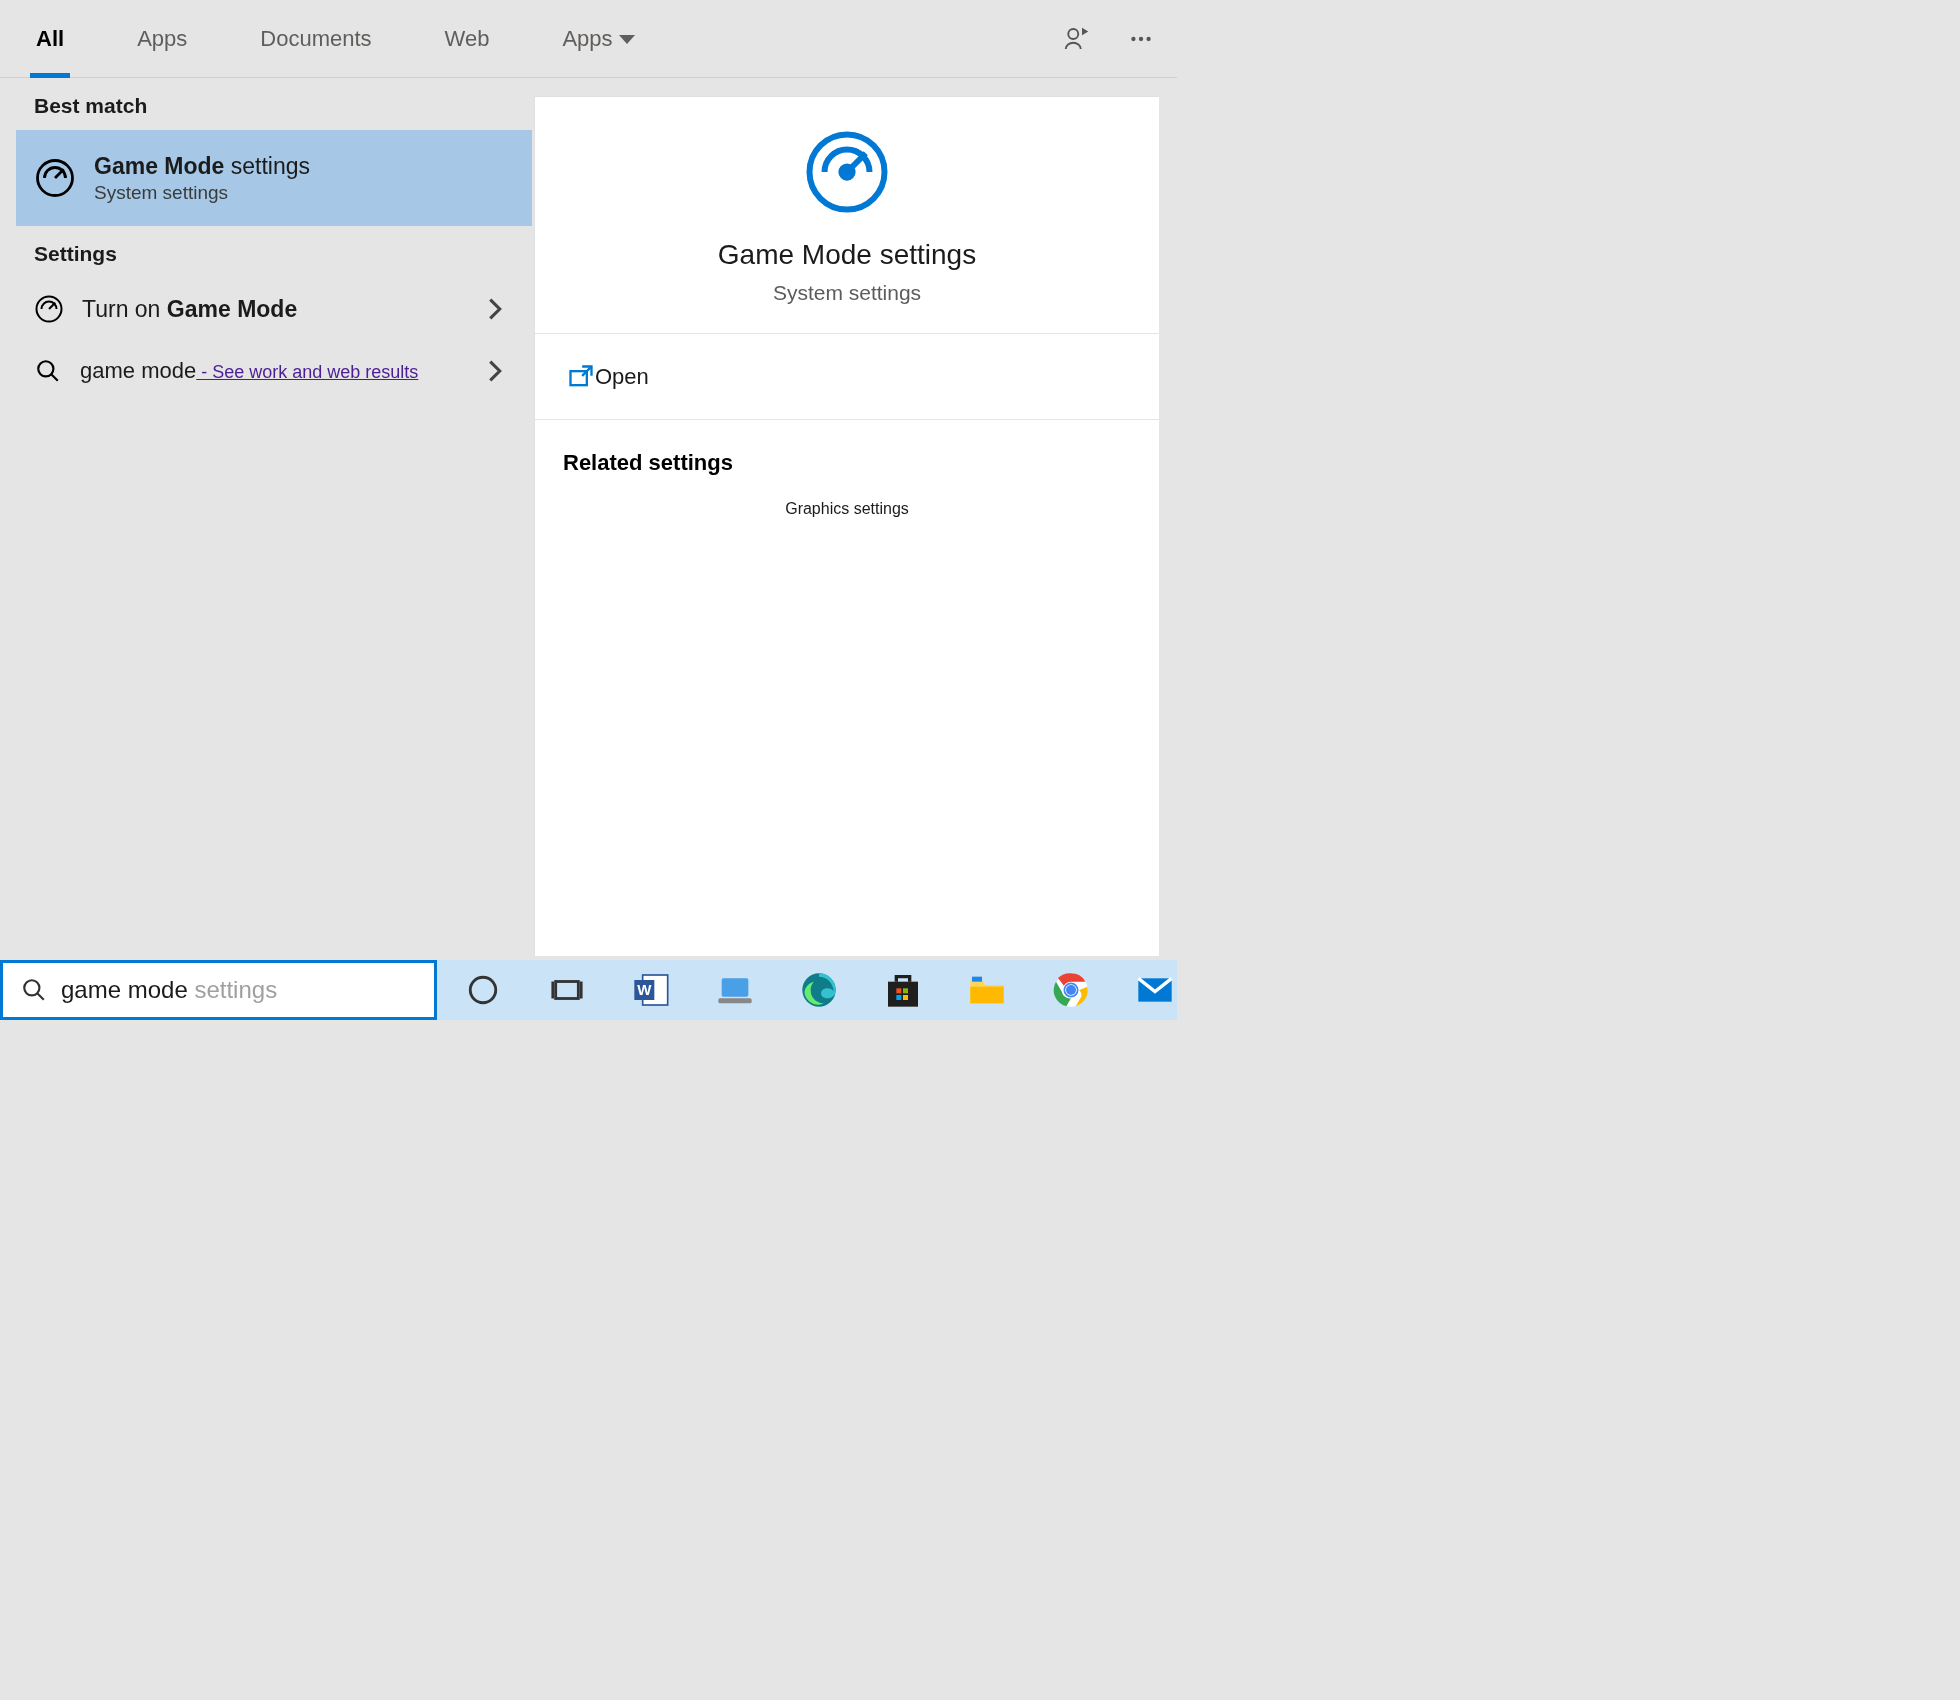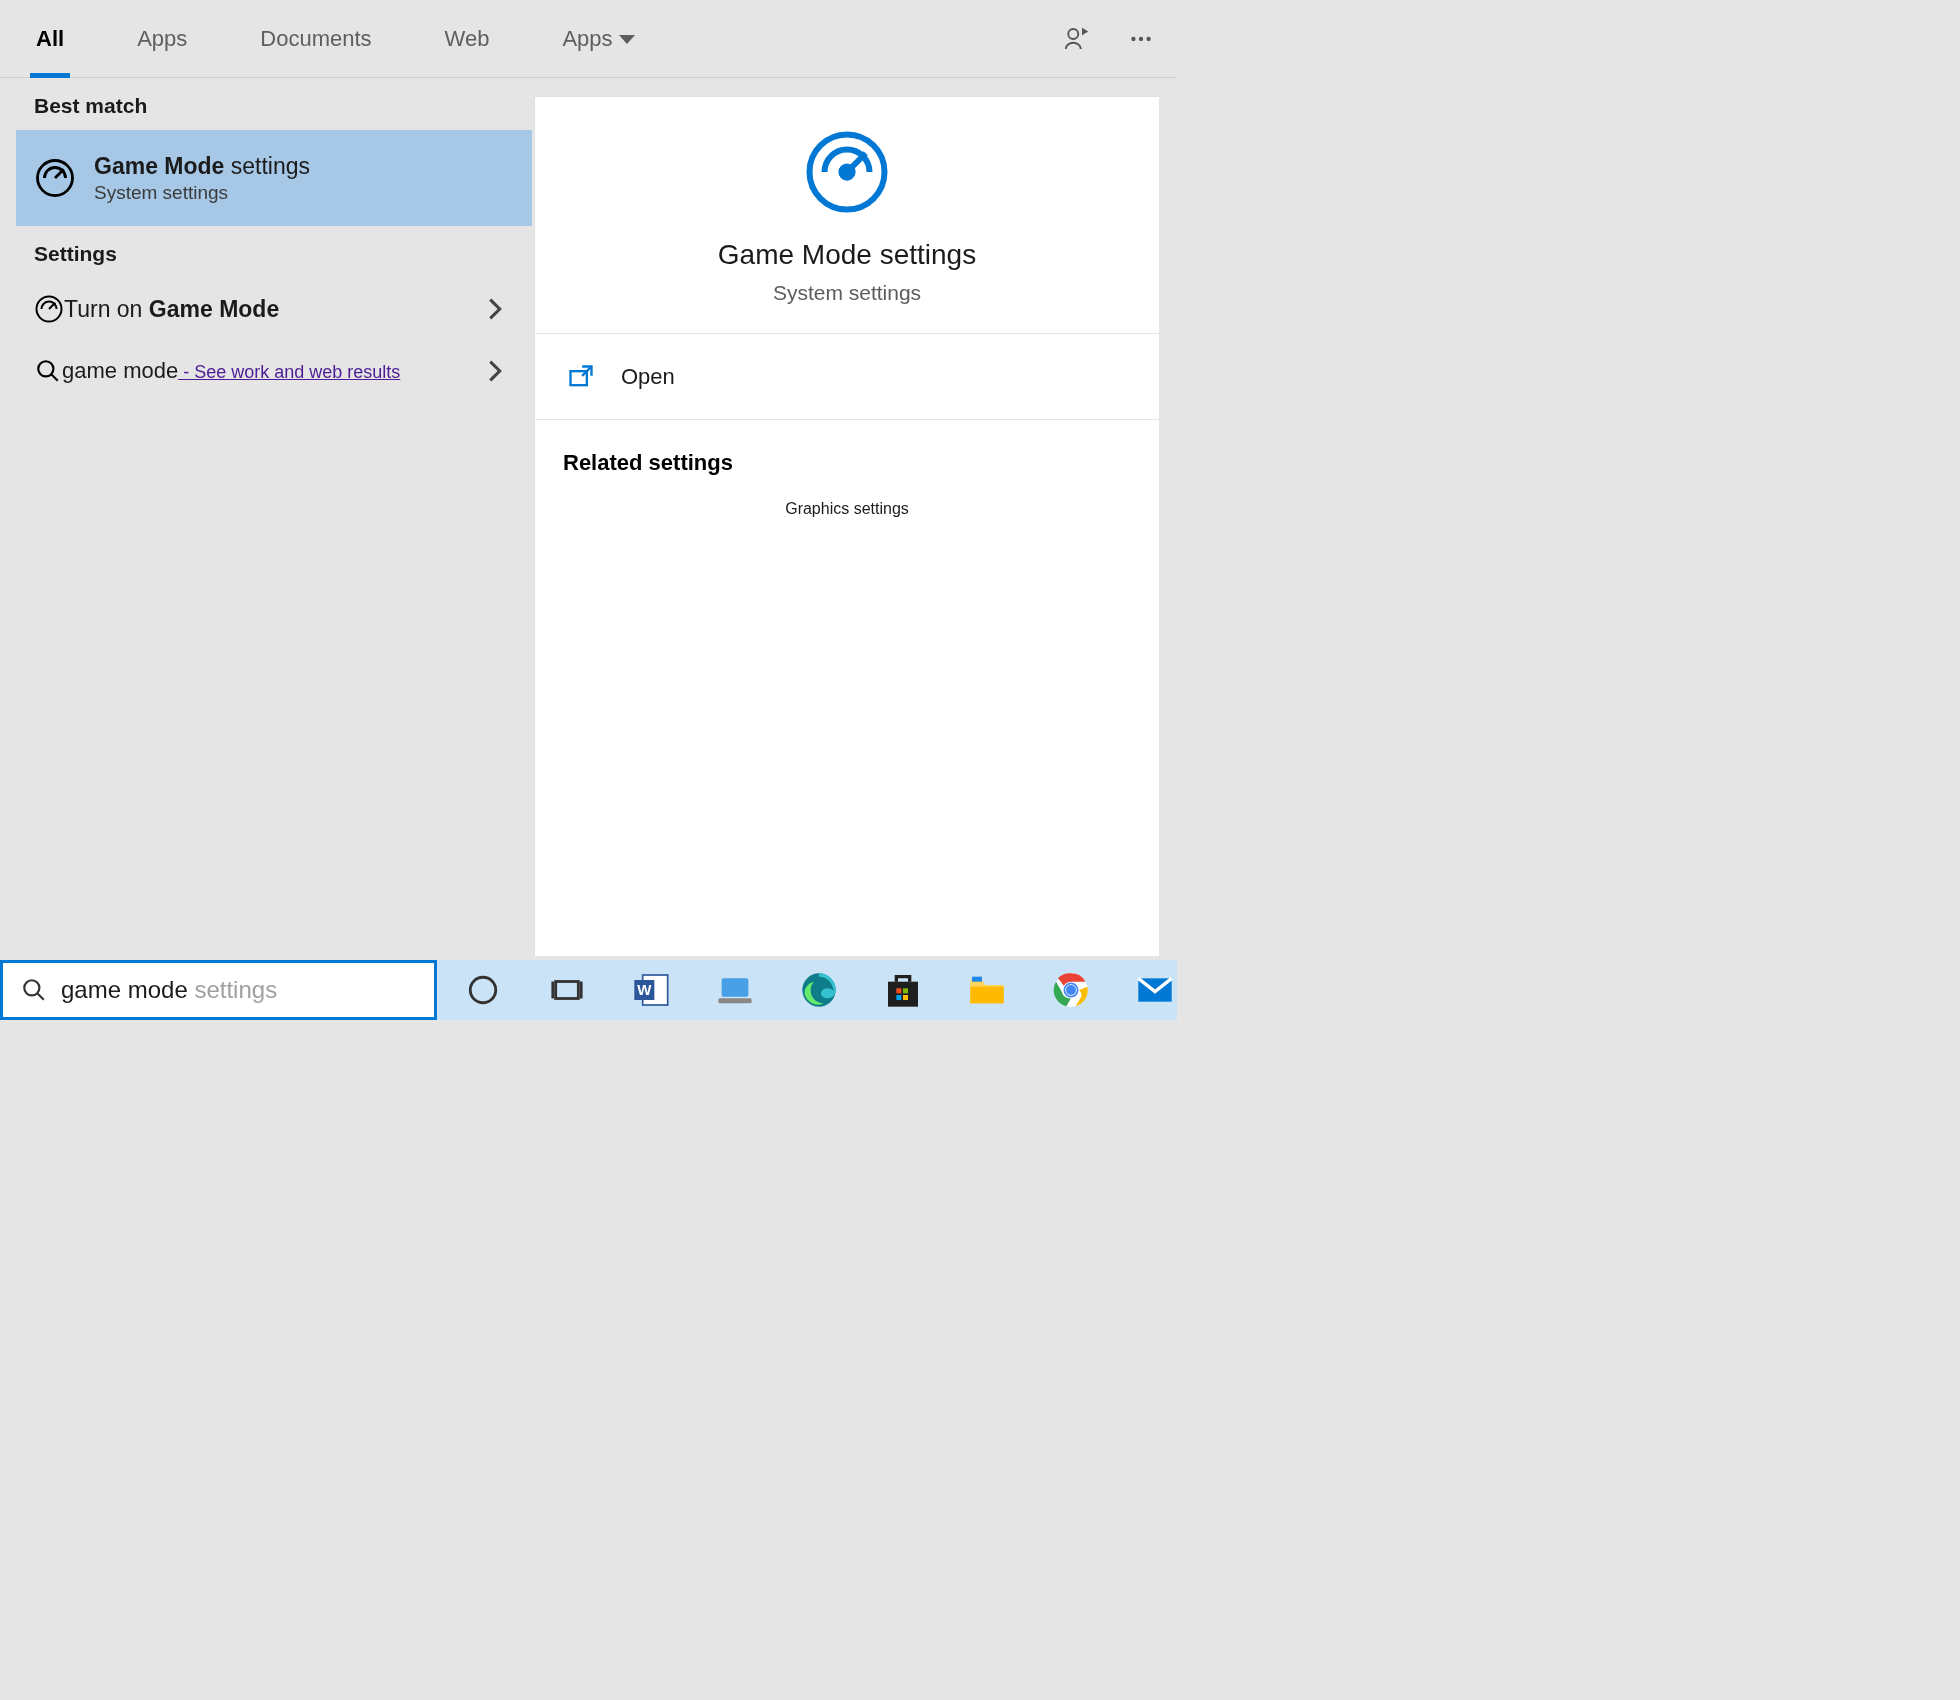--- a/index.html
+++ b/index.html
@@ -75,20 +75,21 @@
     font-weight: 600;
     padding: 16px 18px 12px 18px;
     color: #1b1b1b;
   }
   .result-item {
     display: flex;
     align-items: center;
     padding: 0 18px;
     height: 62px;
     cursor: pointer;
+    gap: 18px;
     position: relative;
   }
   .best-match {
     height: 96px;
     background: #a6c8e6;
     padding: 0 18px;
     display: flex;
     align-items: center;
     gap: 18px;
   }
@@ -122,21 +123,20 @@
     text-align: center;
     padding: 30px 0 28px 0;
     border-bottom: 1px solid #e5e5e5;
   }
   .preview-title { font-size: 28px; margin-top: 22px; color: #1b1b1b; }
   .preview-sub   { font-size: 21px; color: #5c5c5c; margin-top: 10px; }
   .action-row {
     display: flex; align-items: center;
     height: 86px;
     padding: 0 32px;
-    gap: 26px;
     border-bottom: 1px solid #e5e5e5;
     cursor: pointer;
     font-size: 22px;
     color: #1b1b1b;
   }
   .related-block { padding: 30px 28px; }
   .related-header { font-size: 22px; font-weight: 600; margin-bottom: 24px; }
   .related-item { font-size: 16px; color: #1b1b1b; cursor: pointer; text-align: center; }
   
   .bottom {

